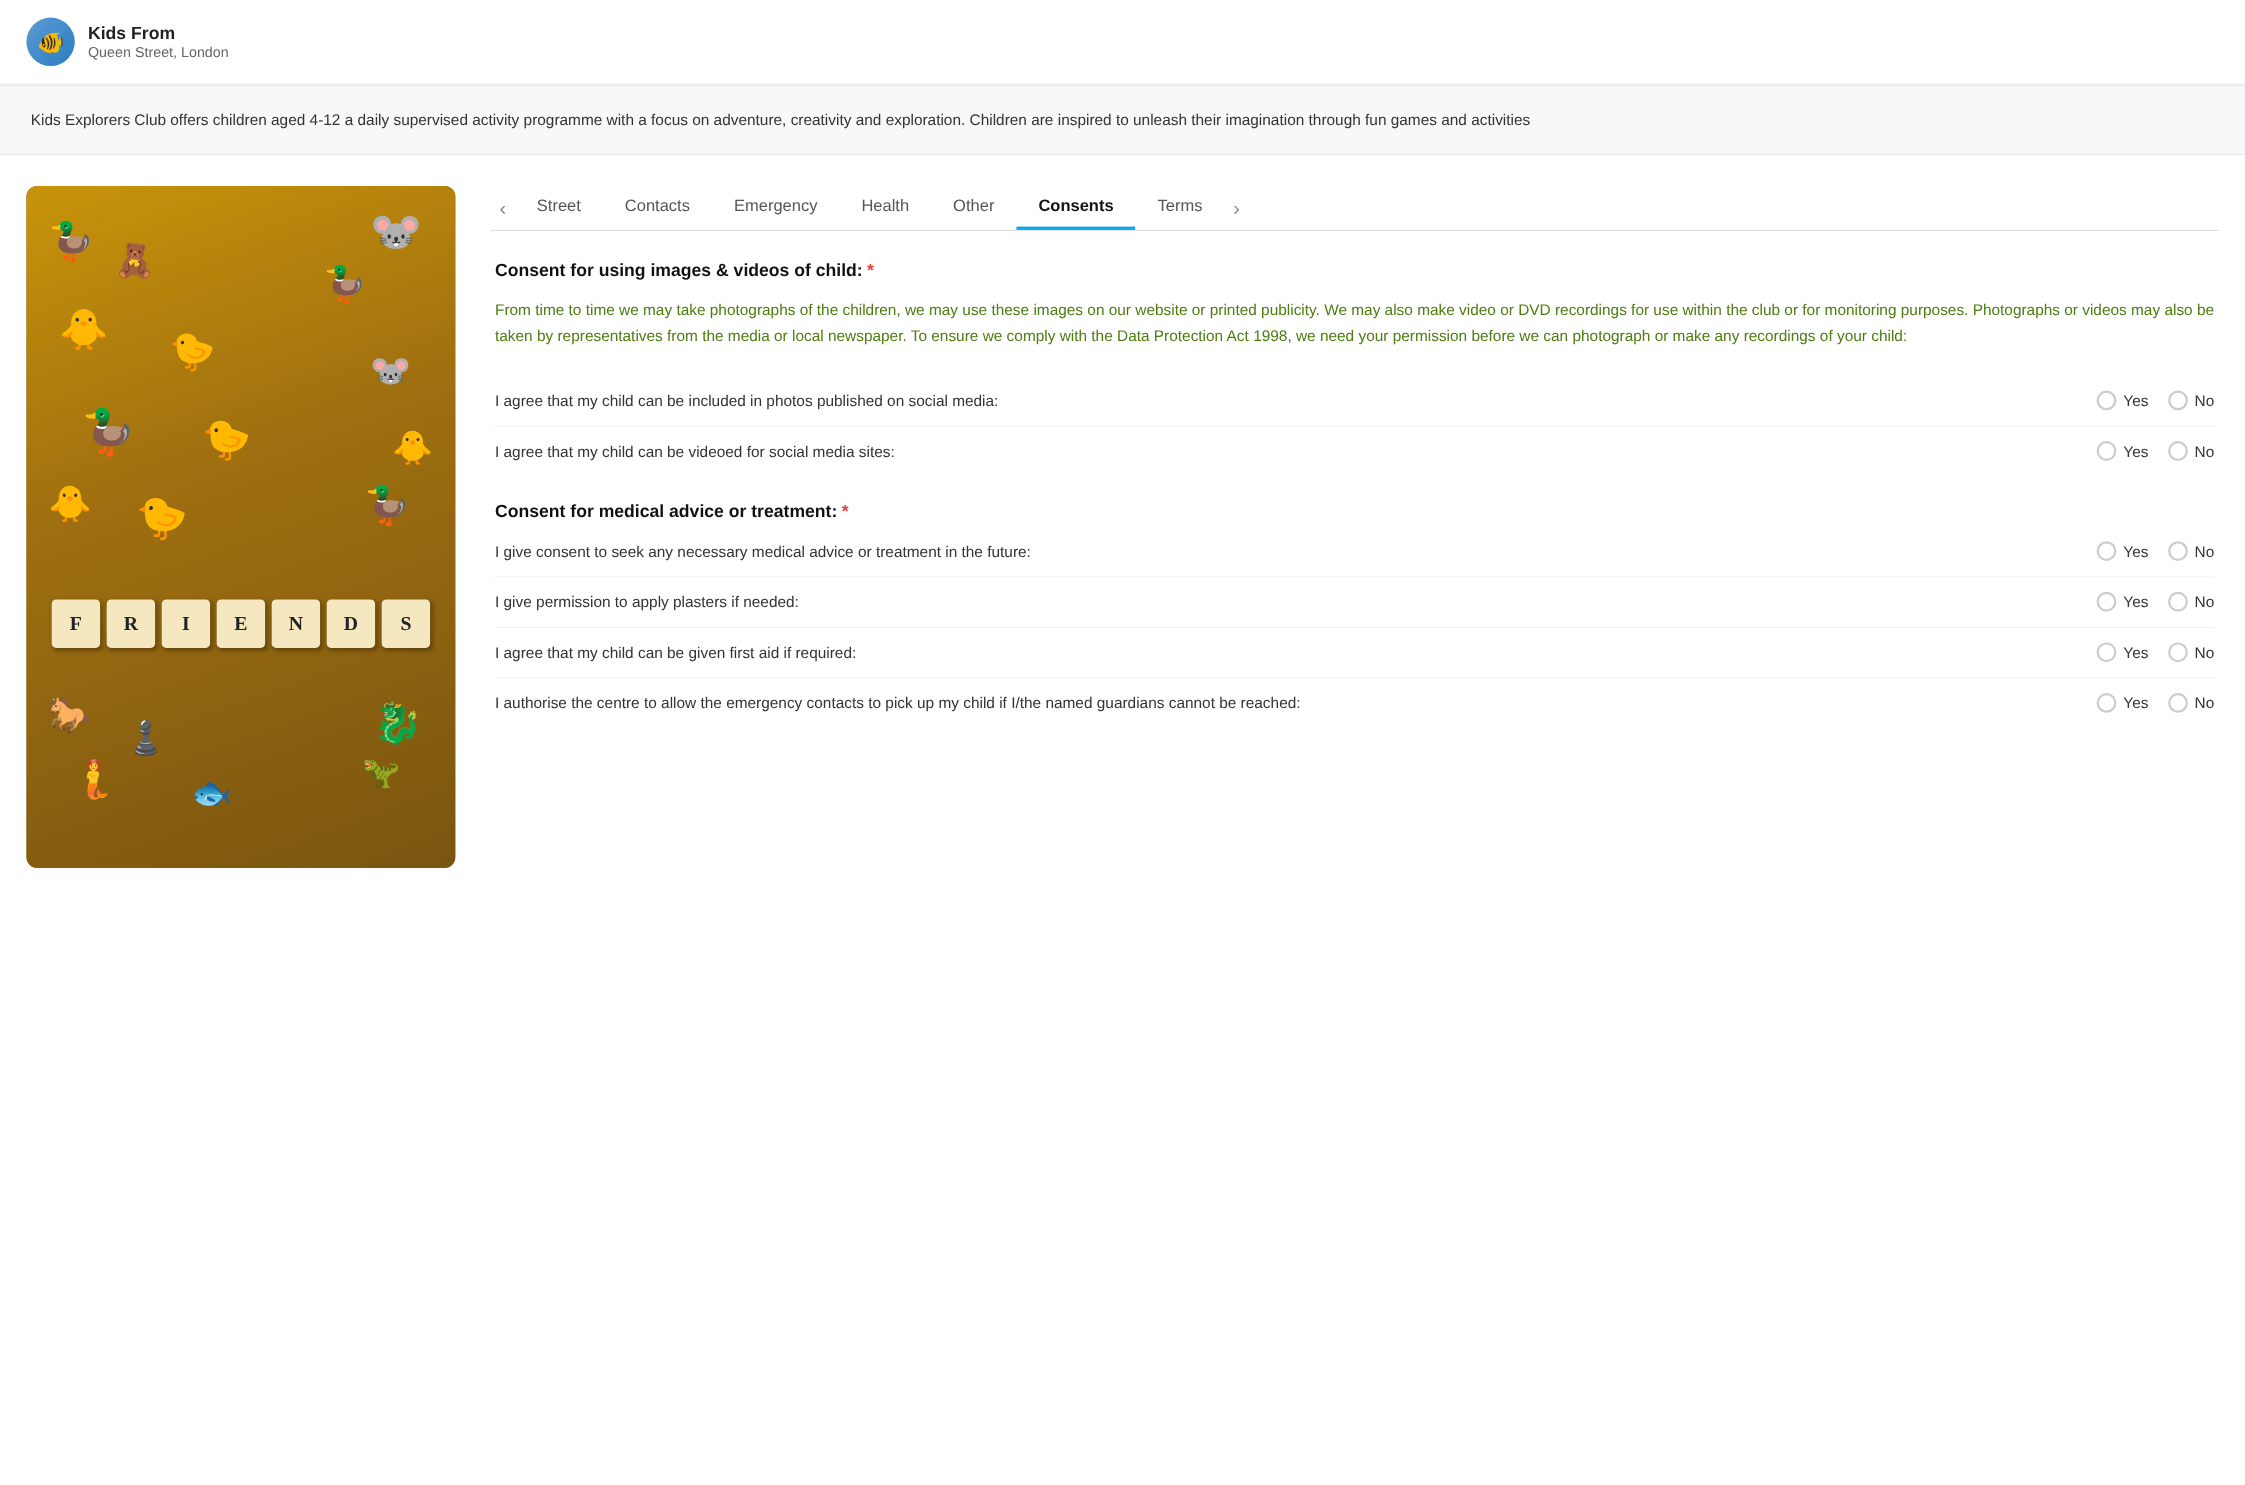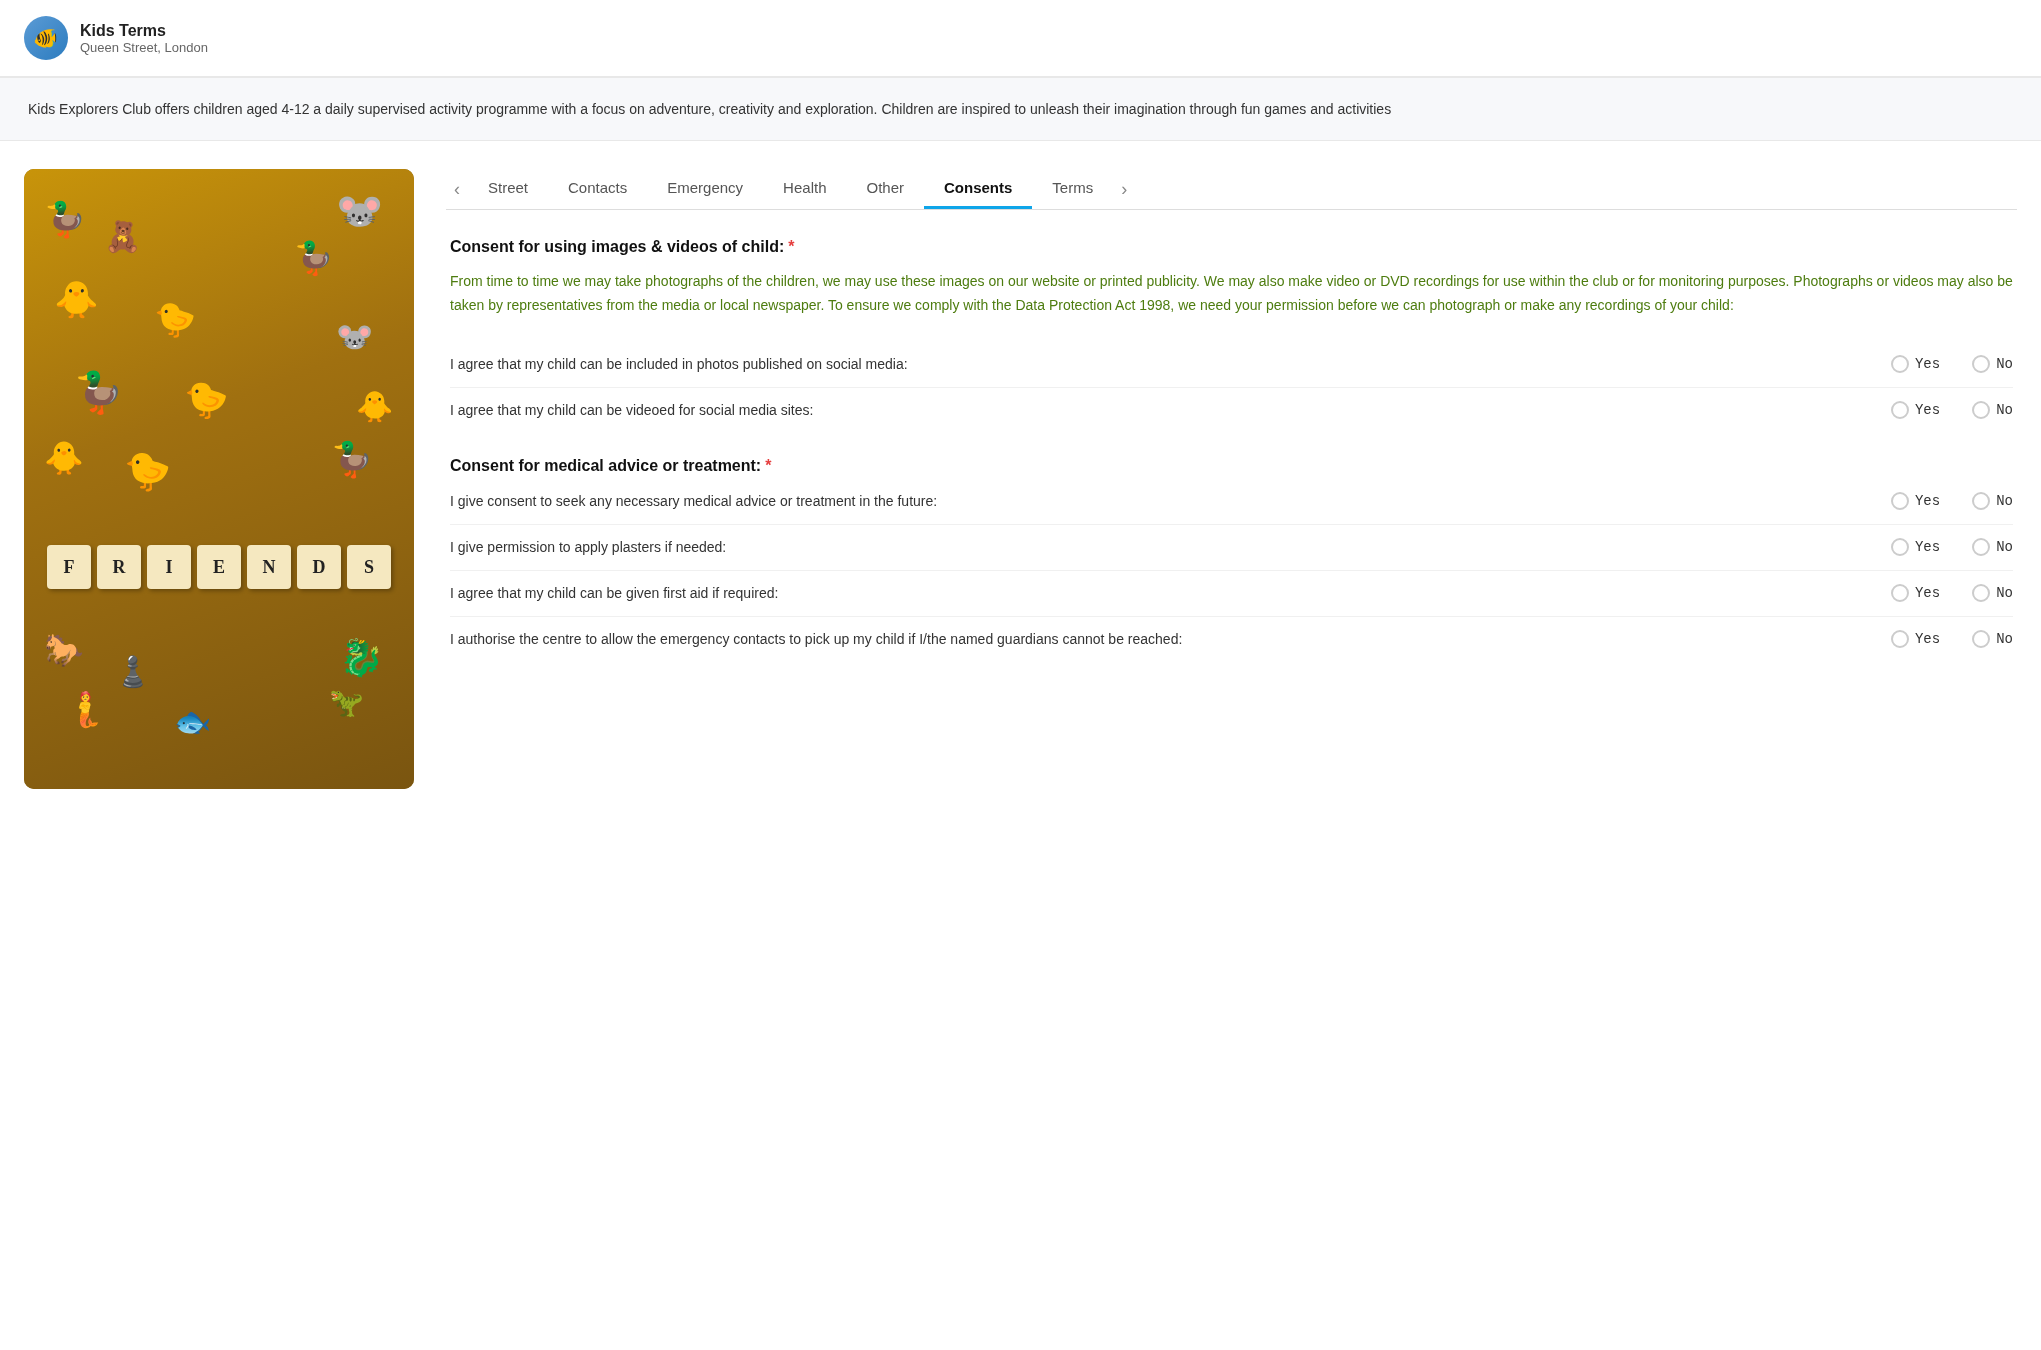--- a/index.html
+++ b/index.html
@@ -166,23 +166,22 @@
       border-bottom: none;
     }
     .consent-row-text {
       flex: 1;
       padding-right: 16px;
       line-height: 1.5;
     }
     .radio-group {
       display: flex;
       align-items: flex-end;
-      gap: 32px;
+      gap: 18px;
       flex-shrink: 0;
-      font-family: Liberation Mono, monospace;
     }
     .radio-label {
       display: flex;
       align-items: center;
       gap: 6px;
       font-size: 14px;
       color: #333;
       cursor: pointer;
     }
     .radio-circle {
@@ -214,21 +213,21 @@
     }
   </style>
 </head>
 <body>
 
 <header class="header">
   <div class="logo-circle">
     <span>🐠</span>
   </div>
   <div class="header-text" style="margin-left:12px">
-    <h1>Kids Terms</h1>
+    <h1>Kids From</h1>
     <p>Queen Street, London</p>
   </div>
 </header>
 
 <div class="description-banner">
   <span>Kids Explorers Club offers children aged 4-12 a daily supervised activity programme with a focus on adventure, creativity and exploration. Children are inspired to unleash their imagination through fun games and activities</span>
 </div>
 
 <div class="main-layout">
 

